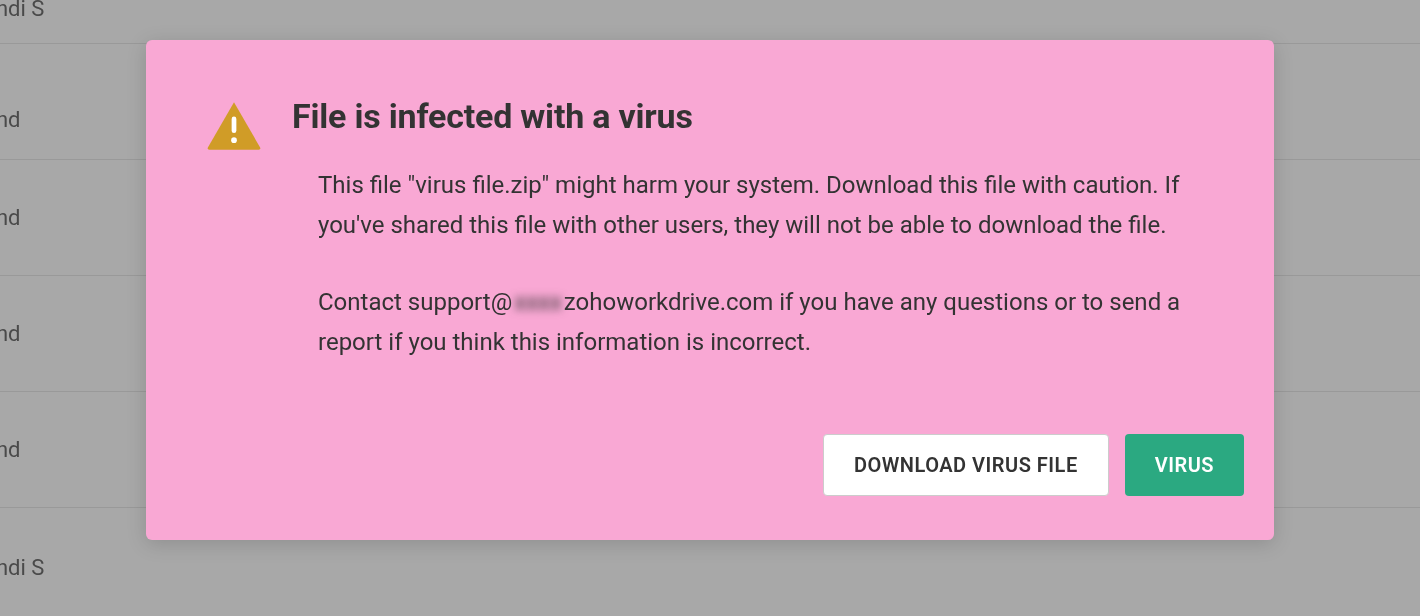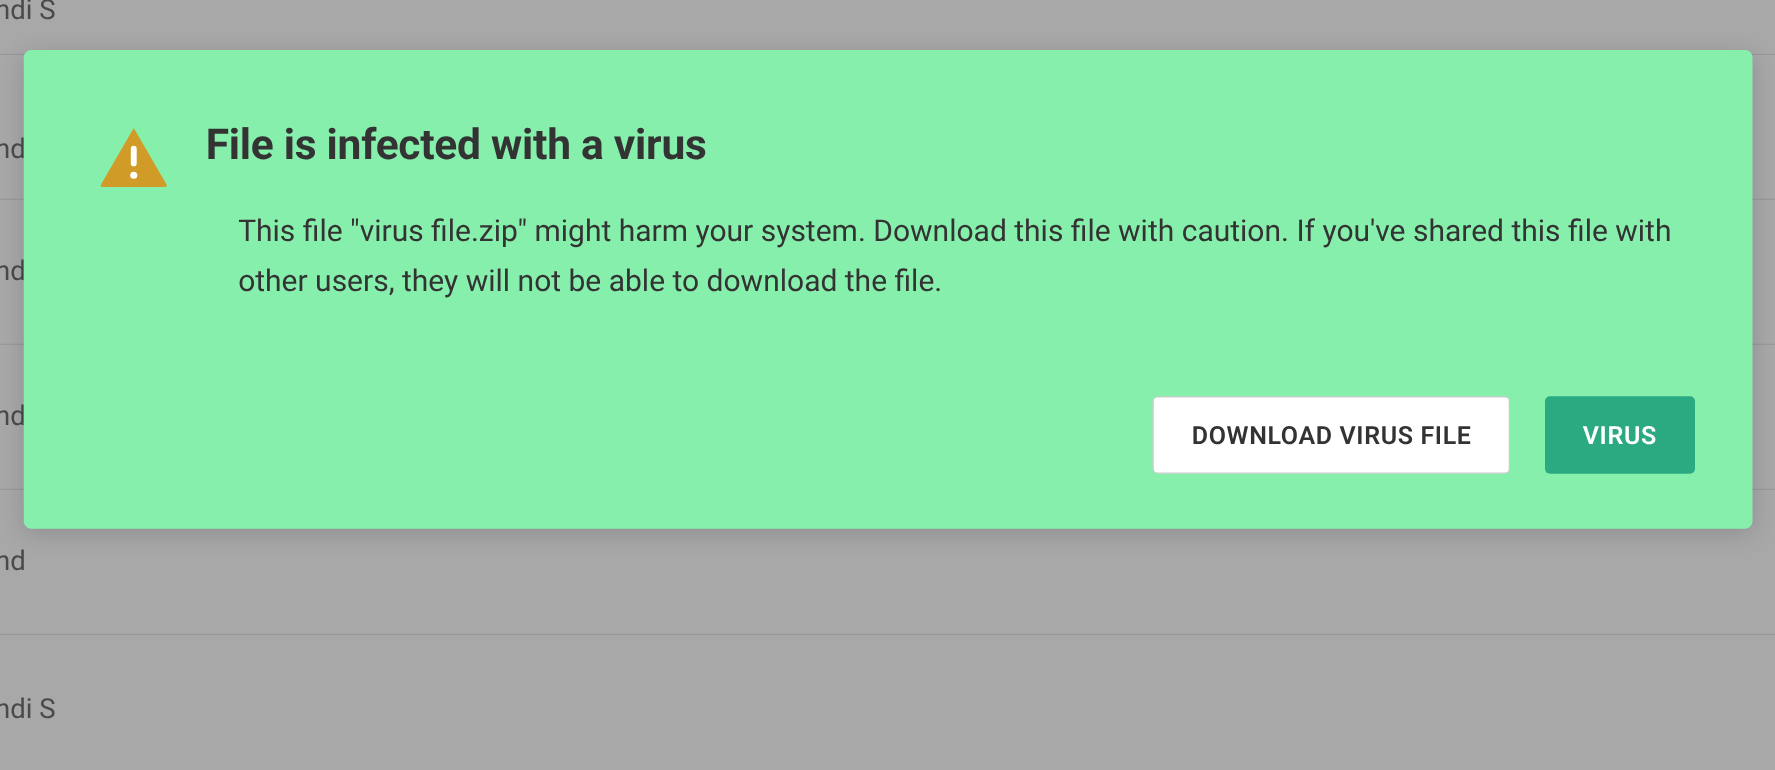--- a/index.html
+++ b/index.html
@@ -48,25 +48,25 @@
       top: 0;
       left: 0;
       width: 100%;
       height: 100%;
       display: flex;
       align-items: flex-start;
       justify-content: center;
       padding-top: 40px;
     }
     .modal {
-      background: #86efac;
-      width: 1383px;
+      background: #f9a8d4;
+      width: 1128px;
       border-radius: 6px;
       box-shadow: 0 4px 20px rgba(0,0,0,0.15);
-      padding: 56px 46px 44px 58px;
+      padding: 56px 30px 44px 58px;
       position: relative;
     }
     .modal-header {
       display: flex;
       align-items: flex-start;
       gap: 28px;
       margin-bottom: 8px;
     }
     .warning-icon {
       flex-shrink: 0;
@@ -98,21 +98,21 @@
       display: inline;
     }
     .blurred {
       filter: blur(4px);
       display: inline-block;
       padding: 0 2px;
     }
     .modal-footer {
       display: flex;
       justify-content: flex-end;
-      gap: 28px;
+      gap: 16px;
       margin-top: 72px;
     }
     .btn {
       font-size: 20px;
       font-weight: 600;
       letter-spacing: 0.5px;
       padding: 18px 30px;
       border-radius: 4px;
       cursor: pointer;
       border: none;
@@ -160,19 +160,22 @@
     <div class="modal-header">
       <svg class="warning-icon" viewBox="0 0 24 22" fill="#d09c27">
         <path d="M12 1 L23 20 Q23.5 21 22.5 21 L1.5 21 Q0.5 21 1 20 Z"></path>
         <rect x="11" y="7" width="2" height="7" fill="#fff" rx="1"></rect>
         <circle cx="12" cy="17" r="1.2" fill="#fff"></circle>
       </svg>
       <h2 class="modal-title">File is infected with a virus</h2>
     </div>
     <div class="modal-body">
       <p>This file "virus file.zip" might harm your system. Download this file with caution. If you've shared this file with other users, they will not be able to download the file.</p>
+      <p>
+        <span class="support-line">Contact support@</span><span class="blurred">xxxx</span><span class="support-line">zohoworkdrive.com if you have any questions or to send a report if you think this information is incorrect.</span>
+      </p>
     </div>
     <div class="modal-footer">
       <button class="btn btn-secondary">DOWNLOAD VIRUS FILE</button>
       <button class="btn btn-primary">VIRUS</button>
     </div>
   </div>
 </div>
 
 </body></html>

